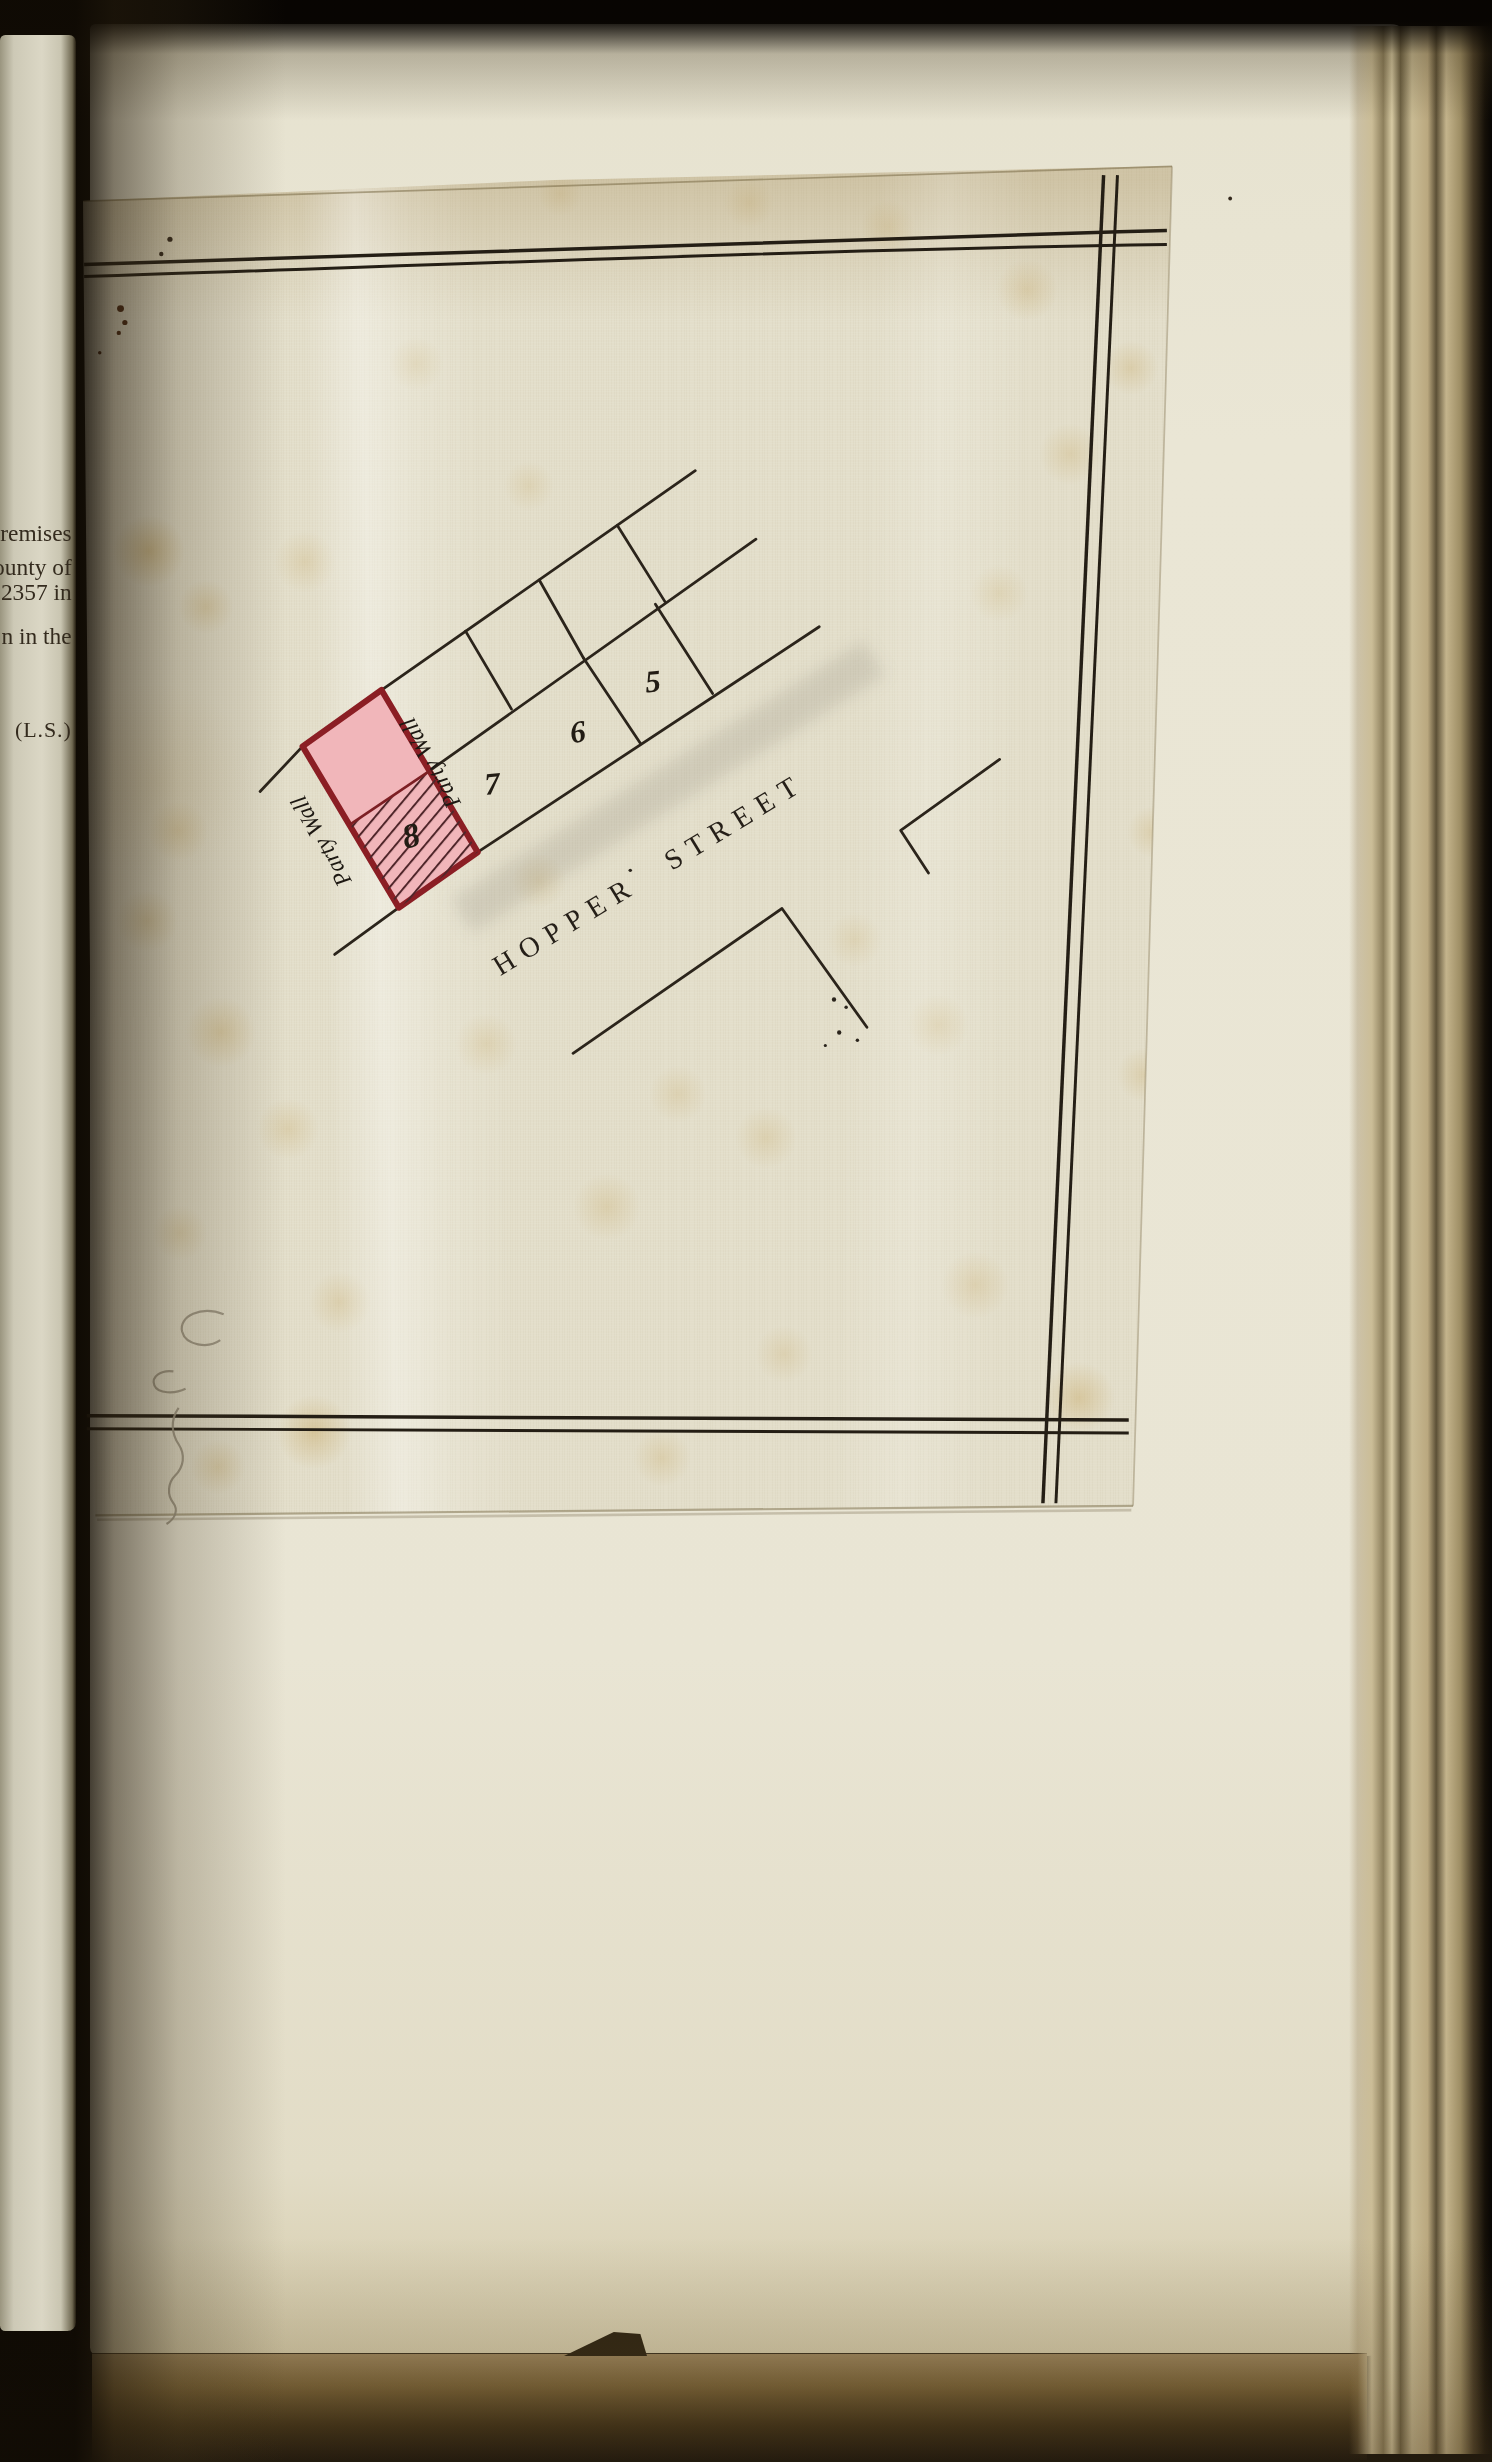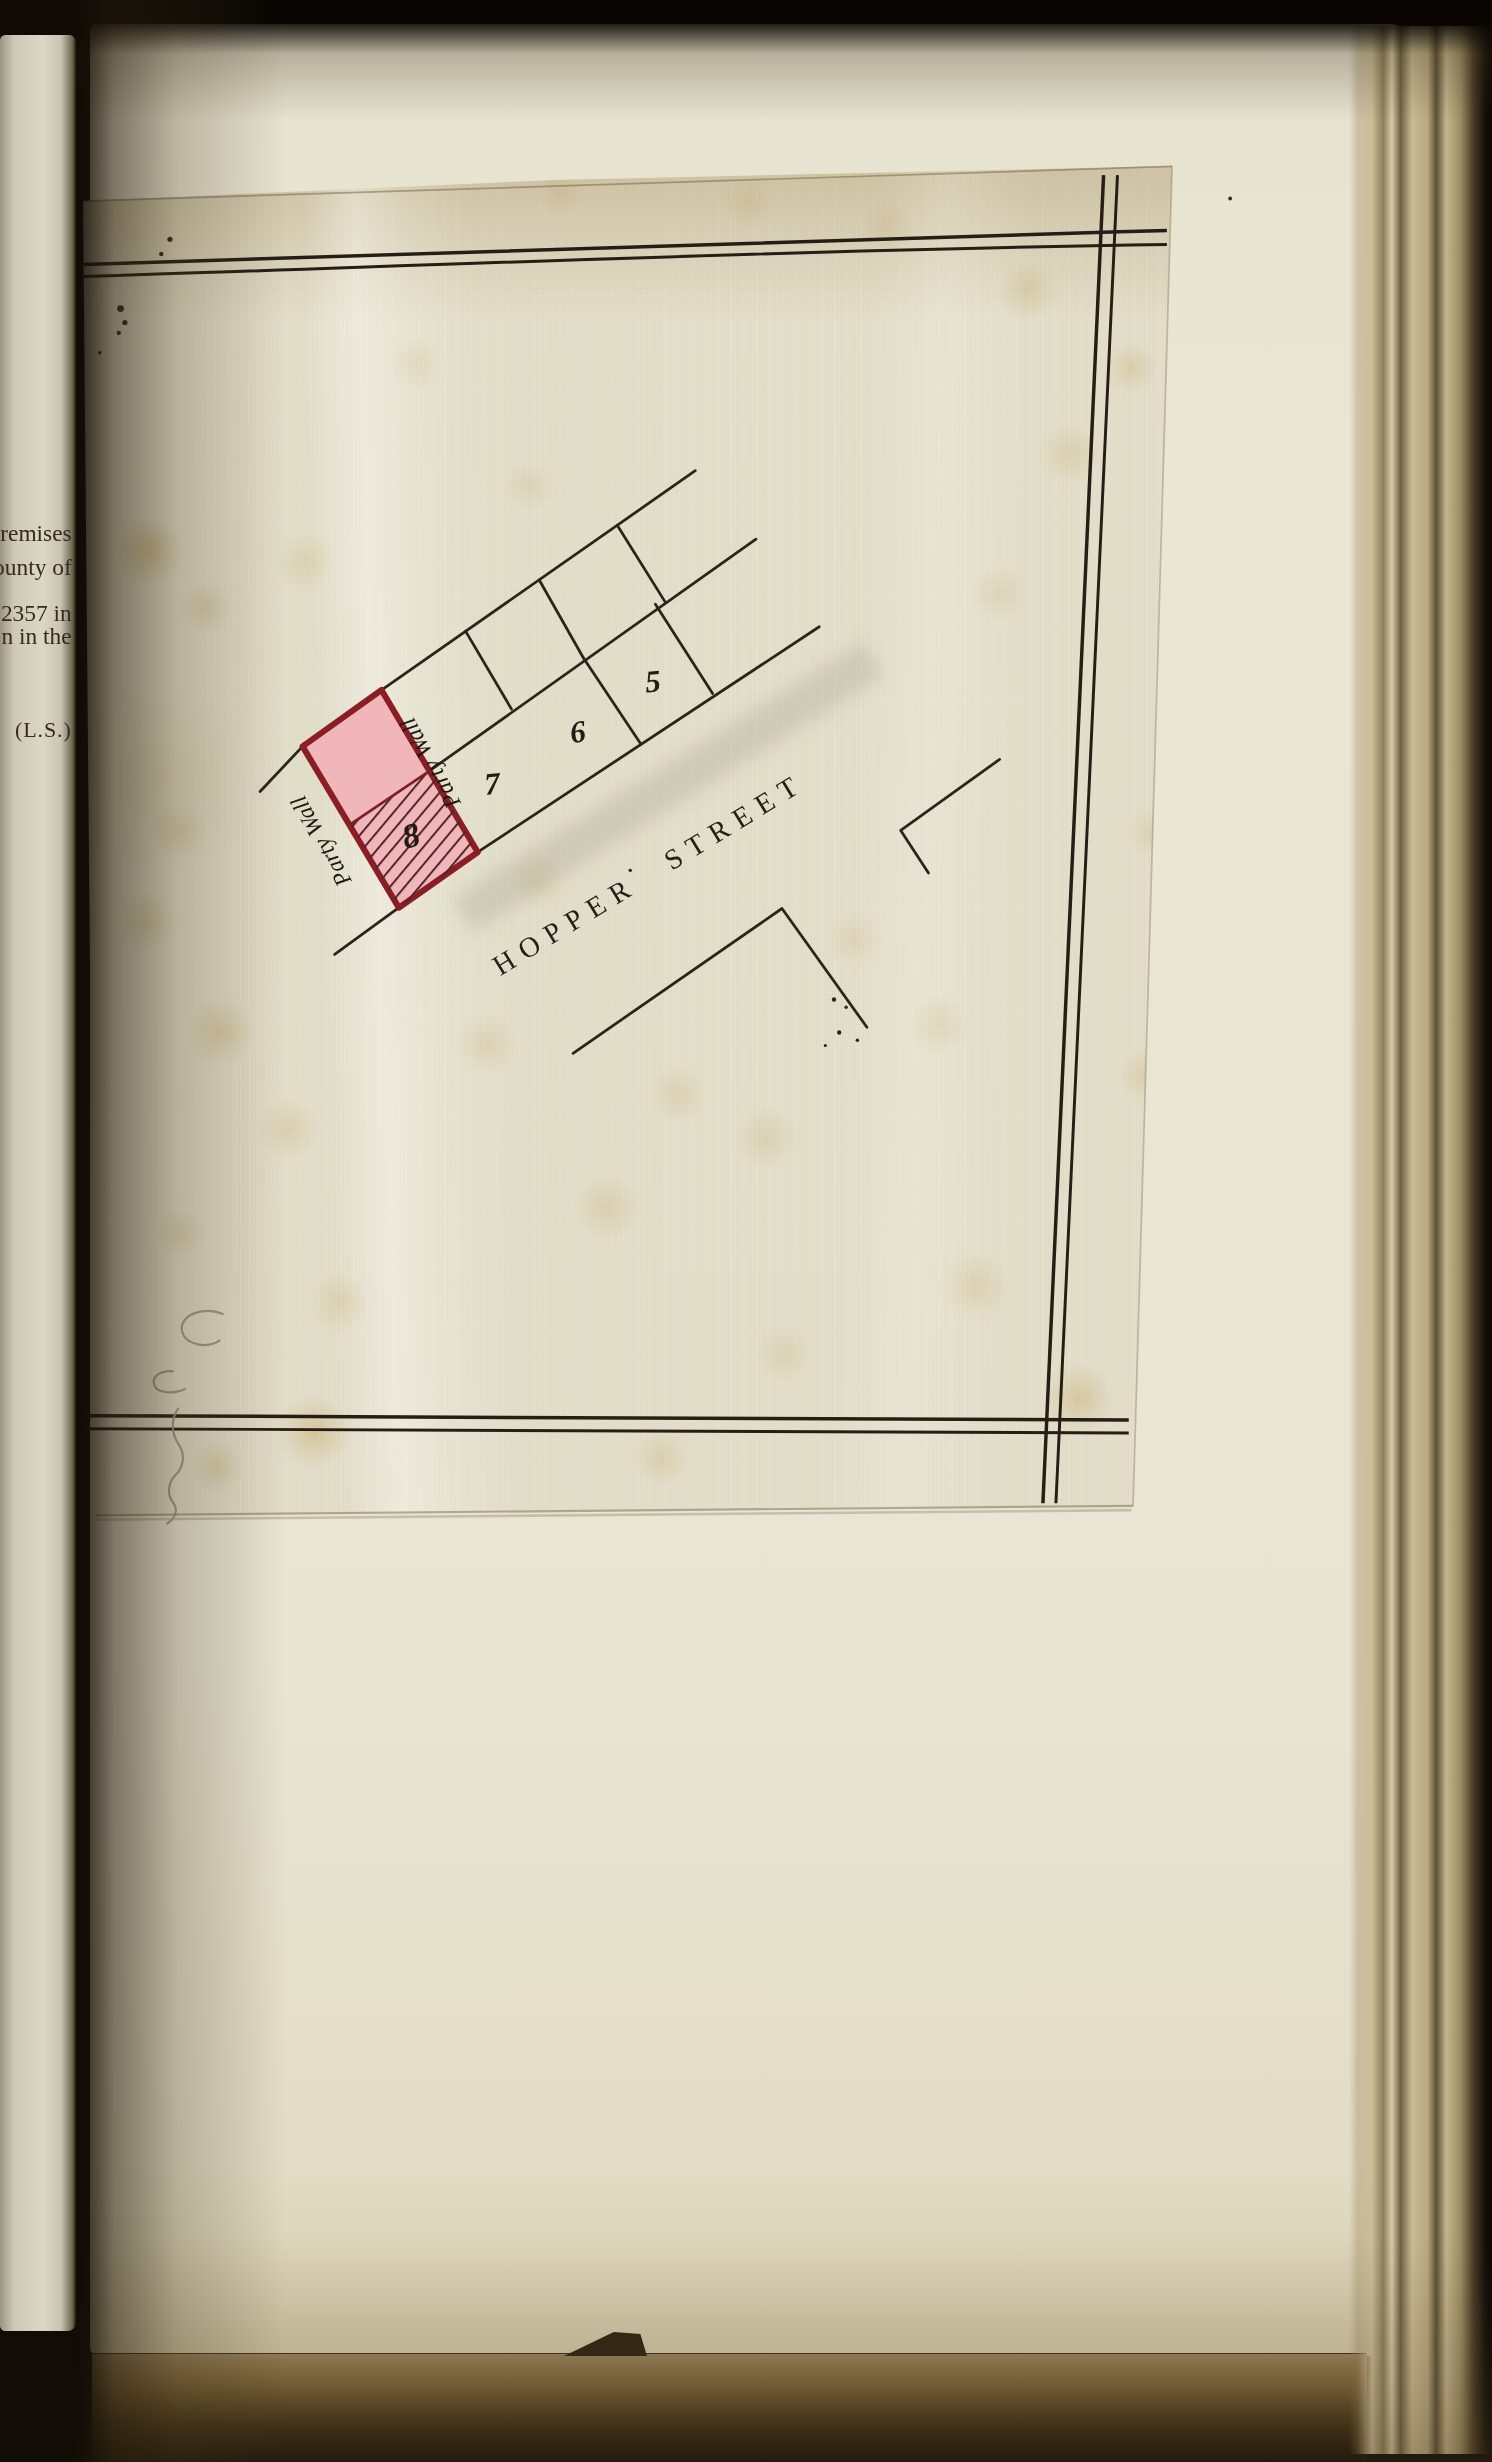--- a/index.html
+++ b/index.html
@@ -83,21 +83,21 @@
      linear-gradient(90deg, rgba(16,11,4,.92) 75px, rgba(40,30,14,.55) 114px, rgba(60,48,24,.25) 178px, rgba(60,48,24,0) 286px),
      linear-gradient(180deg, rgba(8,5,2,.95) 21px, rgba(60,48,24,.28) 54px, rgba(60,48,24,0) 121px),
      linear-gradient(0deg, rgba(80,62,32,.38) 0px, rgba(80,62,32,.22) 78px, rgba(80,62,32,0) 225px);}
 
   
   .facing-page{position:absolute;left:0;top:35px;width:76px;height:2296px;
      border-radius:5.2px 7px 8.7px 5.2px;
      background:linear-gradient(90deg,#9a957f 0%,#cdc9b6 18%,#dbd7c5 55%,#c9c5b1 80%,#6f6851 95%,#241d10 100%);}
   .frag{position:absolute;right:4.3px;white-space:nowrap;color:#342b1e;
         font-size:23.4px;line-height:1;}
-  .frag.f1{top:487px;} .frag.f2{top:521px;} .frag.f3{top:567px;} .frag.f4{top:590px;}
+  .frag.f1{top:487px;} .frag.f2{top:521px;} .frag.f3{top:546px;} .frag.f4{top:590px;}
   .frag.seal{top:684px;font-size:22px;letter-spacing:0.9px;font-family:Liberation Serif, serif;}
 
   svg text{font-family:"Liberation Serif", serif;}
   .plotnum{font-style:italic;font-weight:bold;fill:#221c14;}
   .script{font-style:italic;fill:#1d1812;}
   .streetname{fill:#251f18;letter-spacing:10.5px;}
 </style>
 </head>
 <body>
 

